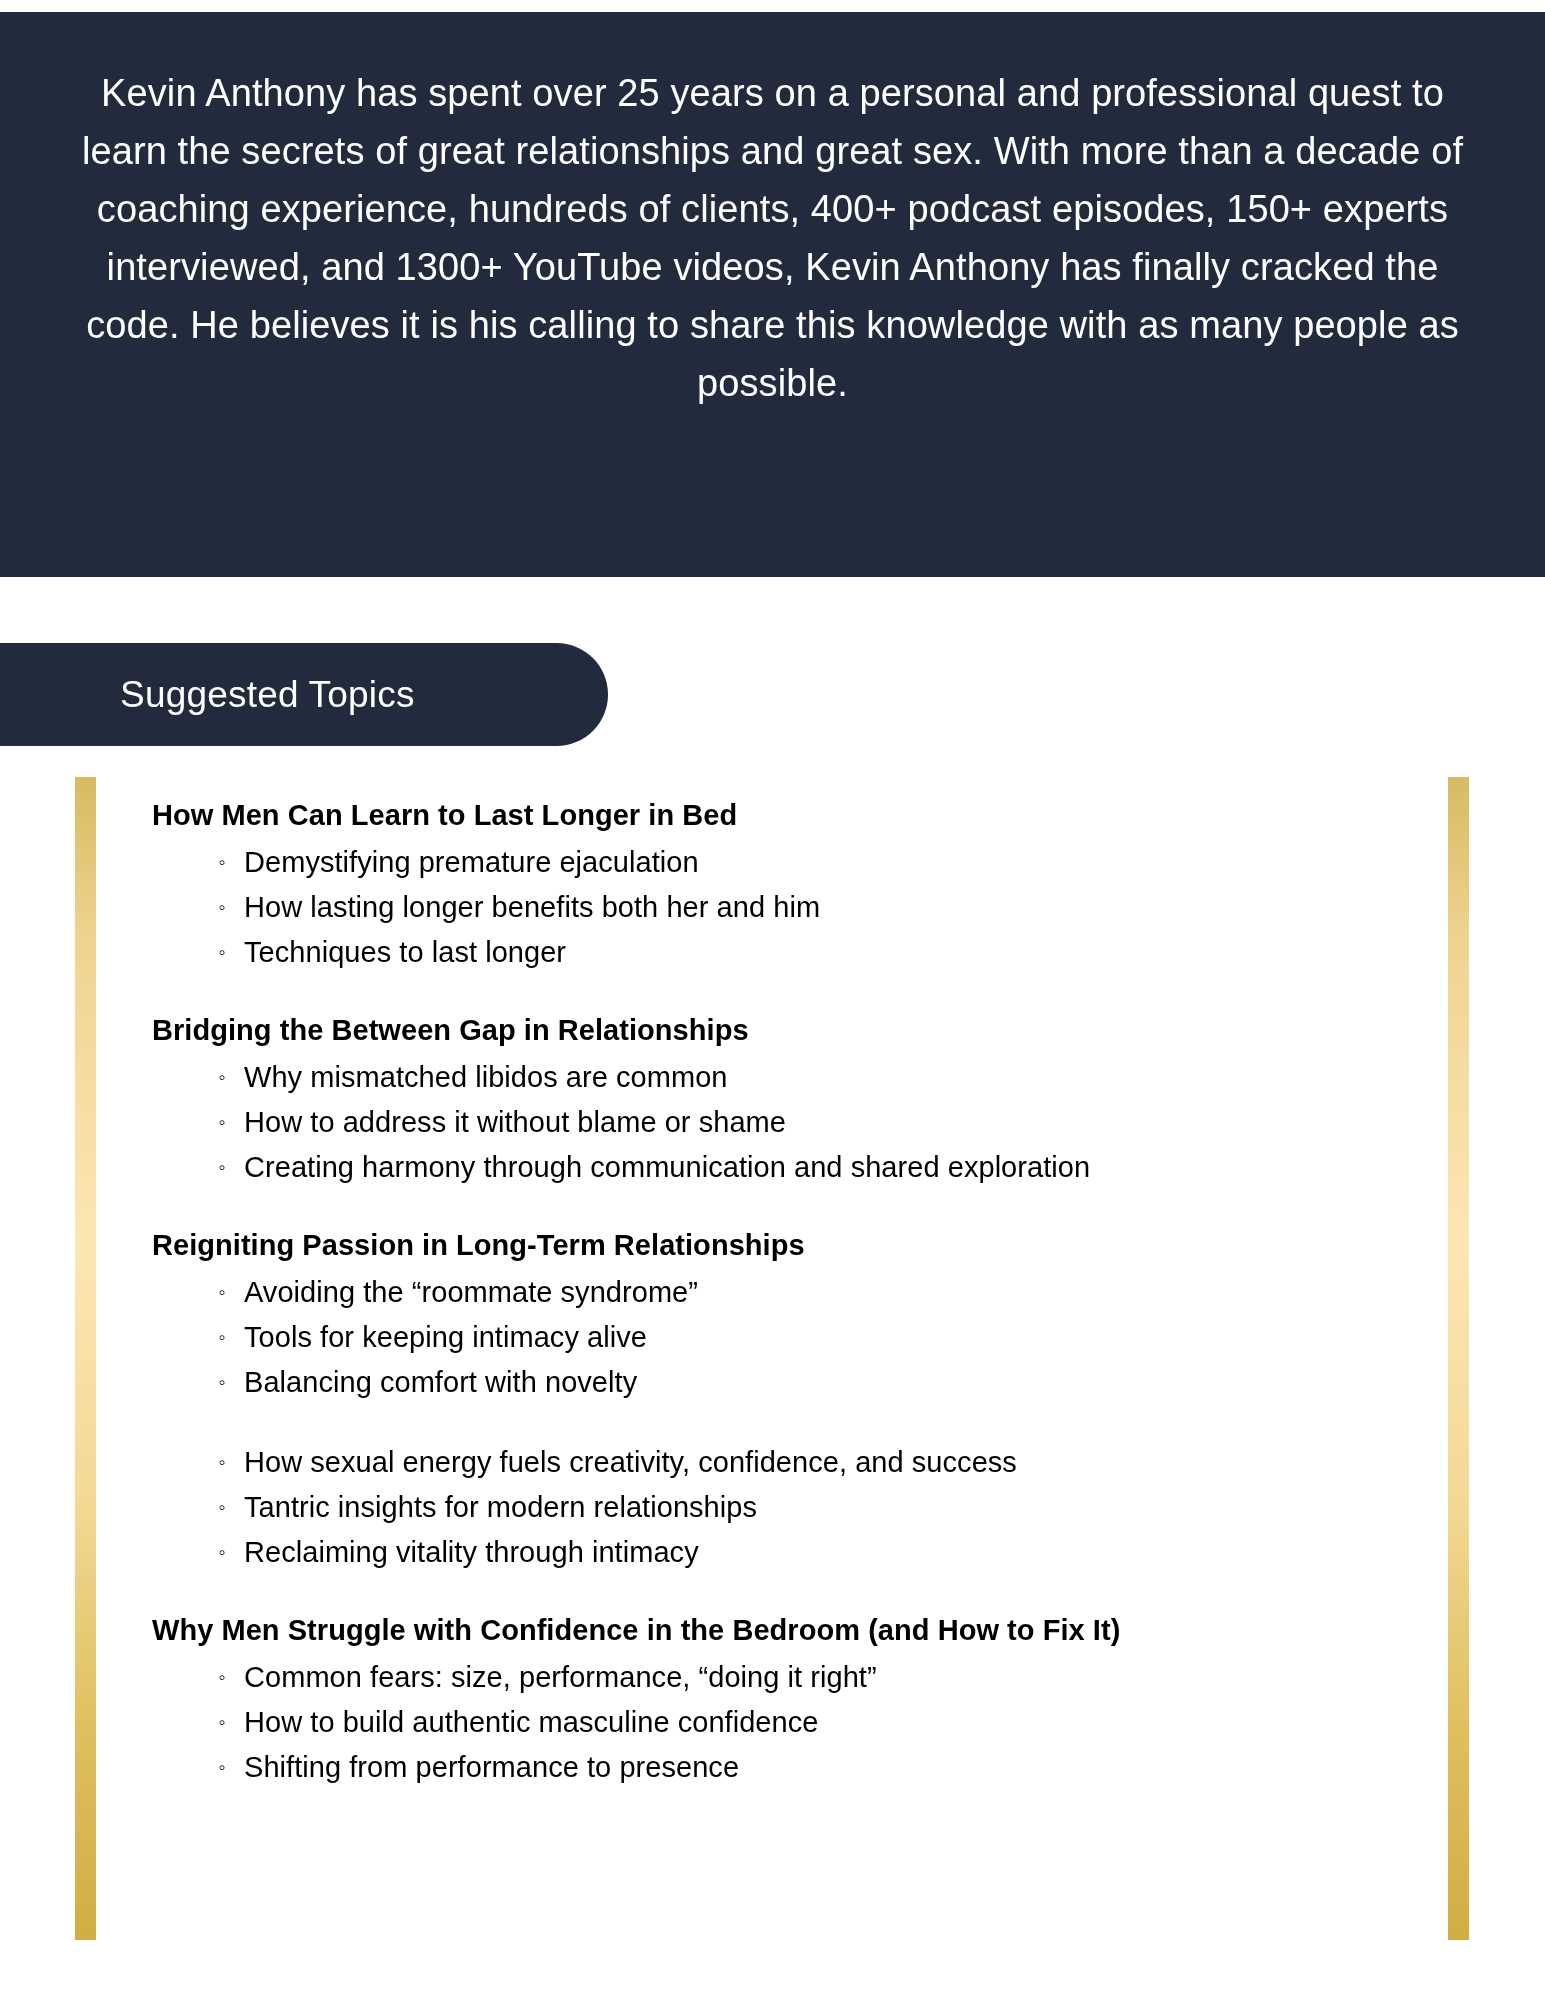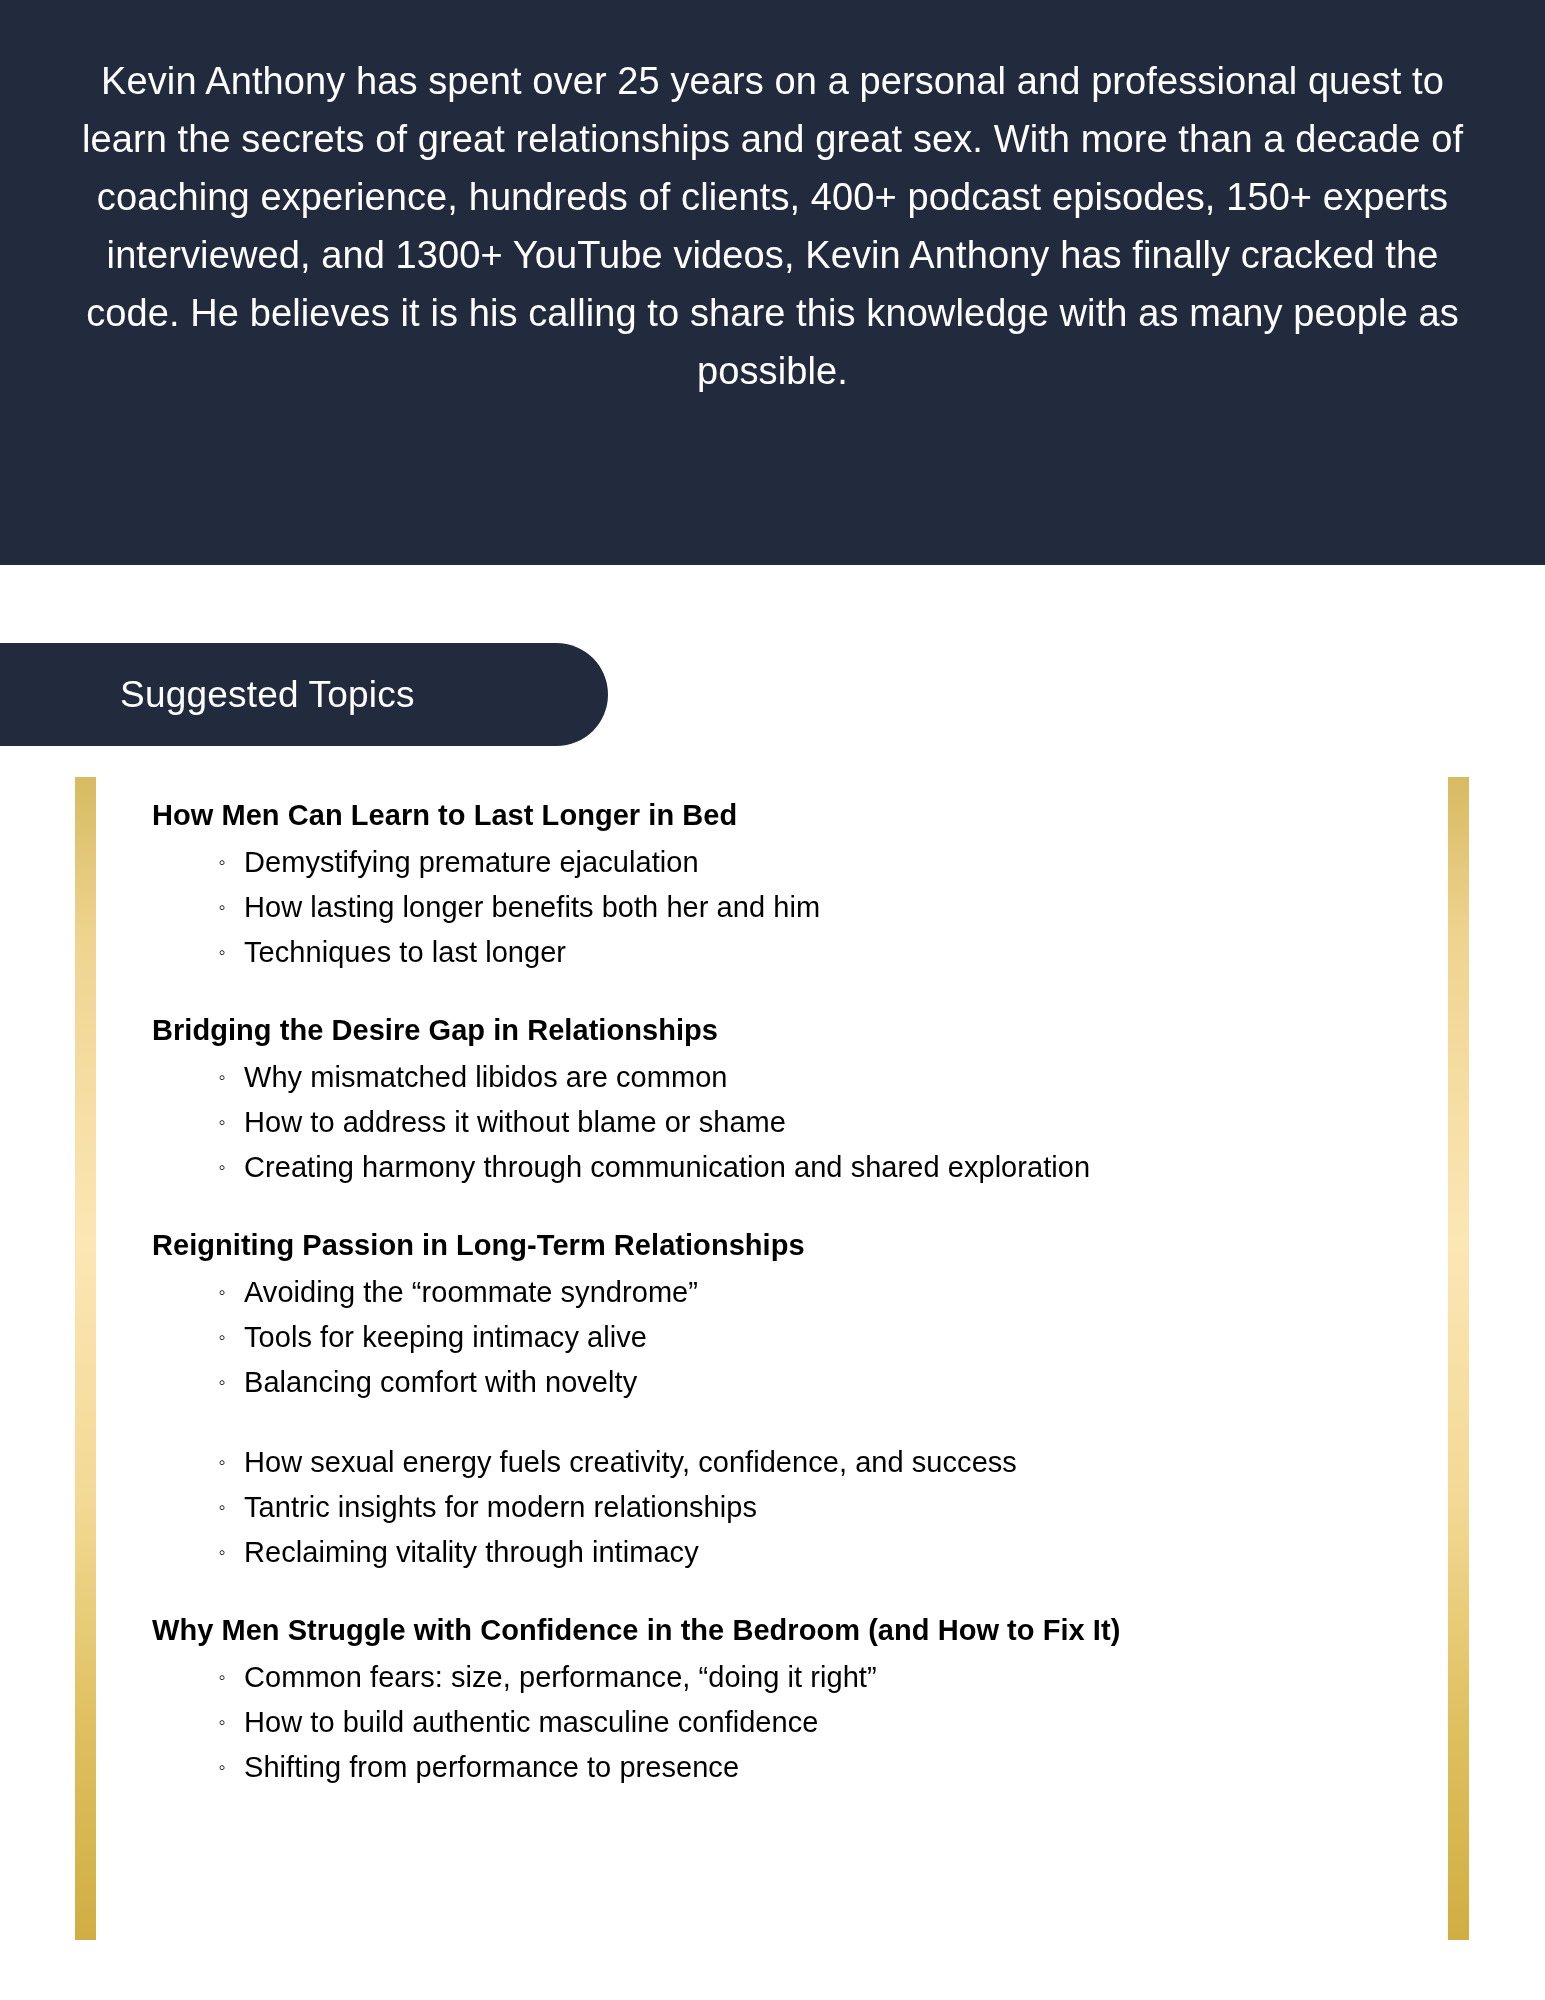--- a/index.html
+++ b/index.html
@@ -13,21 +13,21 @@
     background: #ffffff;
     font-family: "Liberation Sans", "DejaVu Sans", sans-serif;
     overflow: hidden;
     position: relative;
   }
 
   
   .bio-band {
     position: absolute;
     left: 0;
-    top: 0;
+    top: 12px;
     width: 1545px;
     height: 565px;
     background: #222B3E;
     box-sizing: border-box;
   }
   .bio-text {
     position: absolute;
     left: 72px;
     top: 52px;
     width: 1401px;
@@ -143,21 +143,21 @@
 <div class="topics" id="topics-container">
     <div class="topic-group">
       <div class="topic-heading">How Men Can Learn to Last Longer in Bed</div>
       <ul class="sub-list">
         <li class="sub-item"><span class="sub-bullet">◦</span><span>Demystifying premature ejaculation</span></li>
         <li class="sub-item"><span class="sub-bullet">◦</span><span>How lasting longer benefits both her and him</span></li>
         <li class="sub-item"><span class="sub-bullet">◦</span><span>Techniques to last longer</span></li>
       </ul>
     </div>
     <div class="topic-group">
-      <div class="topic-heading">Bridging the Desire Gap in Relationships</div>
+      <div class="topic-heading">Bridging the Between Gap in Relationships</div>
       <ul class="sub-list">
         <li class="sub-item"><span class="sub-bullet">◦</span><span>Why mismatched libidos are common</span></li>
         <li class="sub-item"><span class="sub-bullet">◦</span><span>How to address it without blame or shame</span></li>
         <li class="sub-item"><span class="sub-bullet">◦</span><span>Creating harmony through communication and shared exploration</span></li>
       </ul>
     </div>
     <div class="topic-group">
       <div class="topic-heading">Reigniting Passion in Long-Term Relationships</div>
       <ul class="sub-list">
         <li class="sub-item"><span class="sub-bullet">◦</span><span>Avoiding the “roommate syndrome”</span></li>

